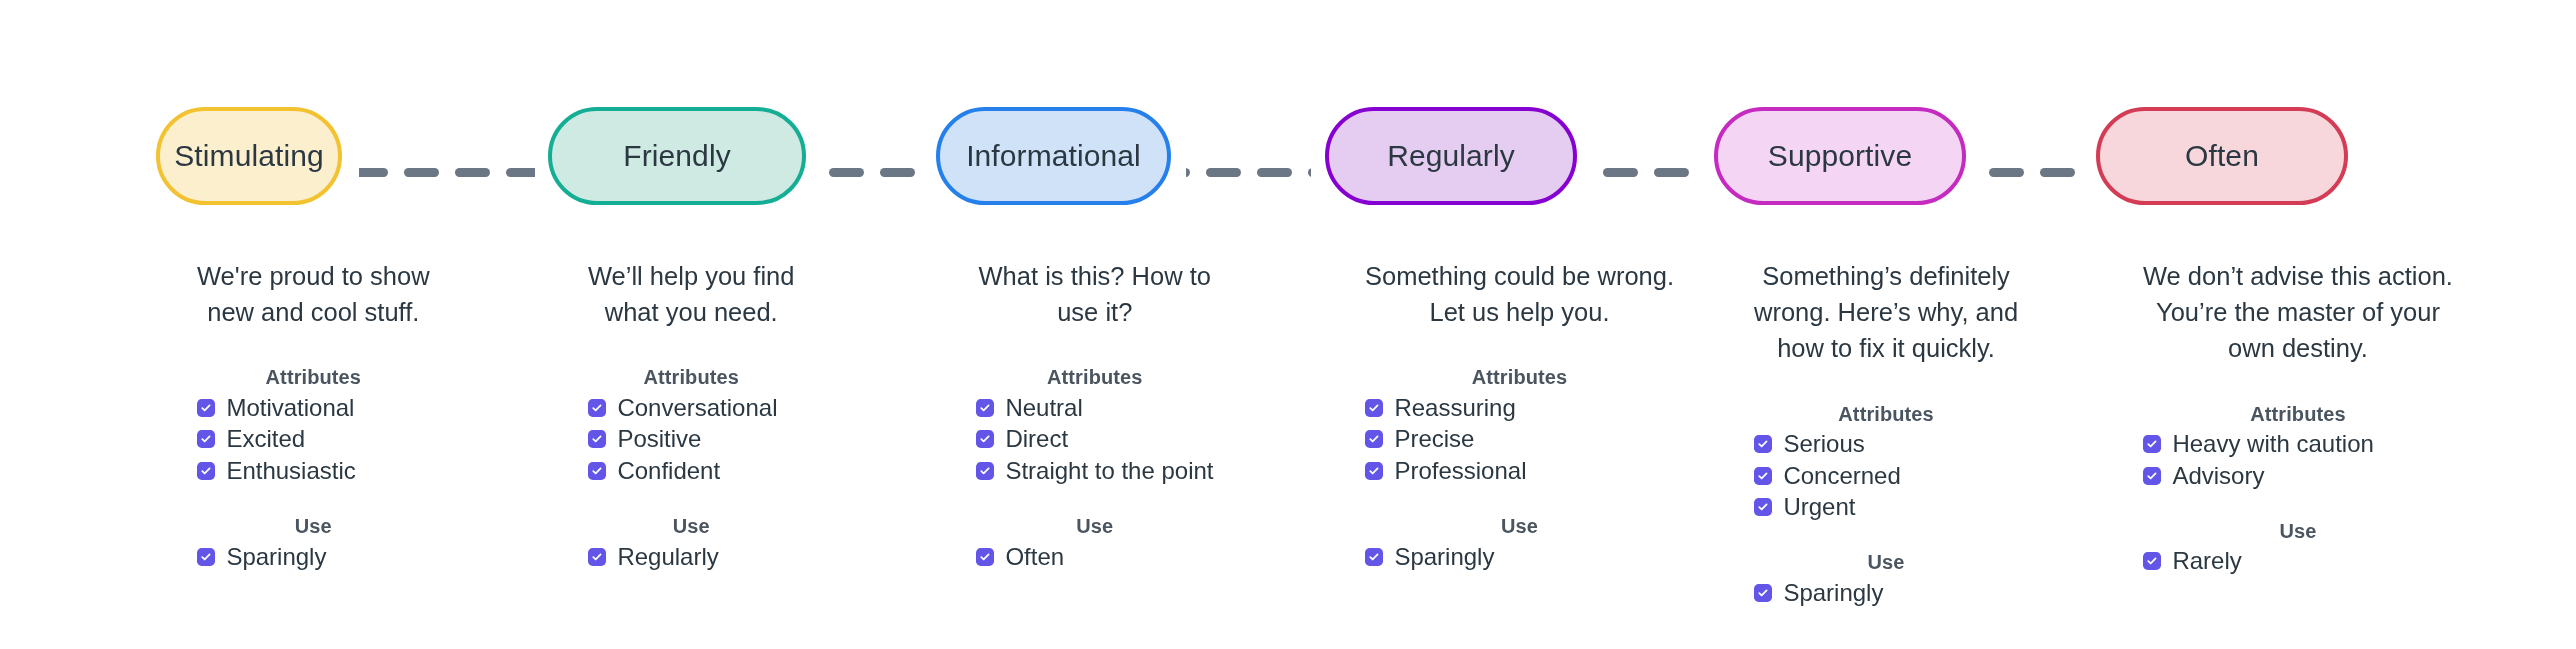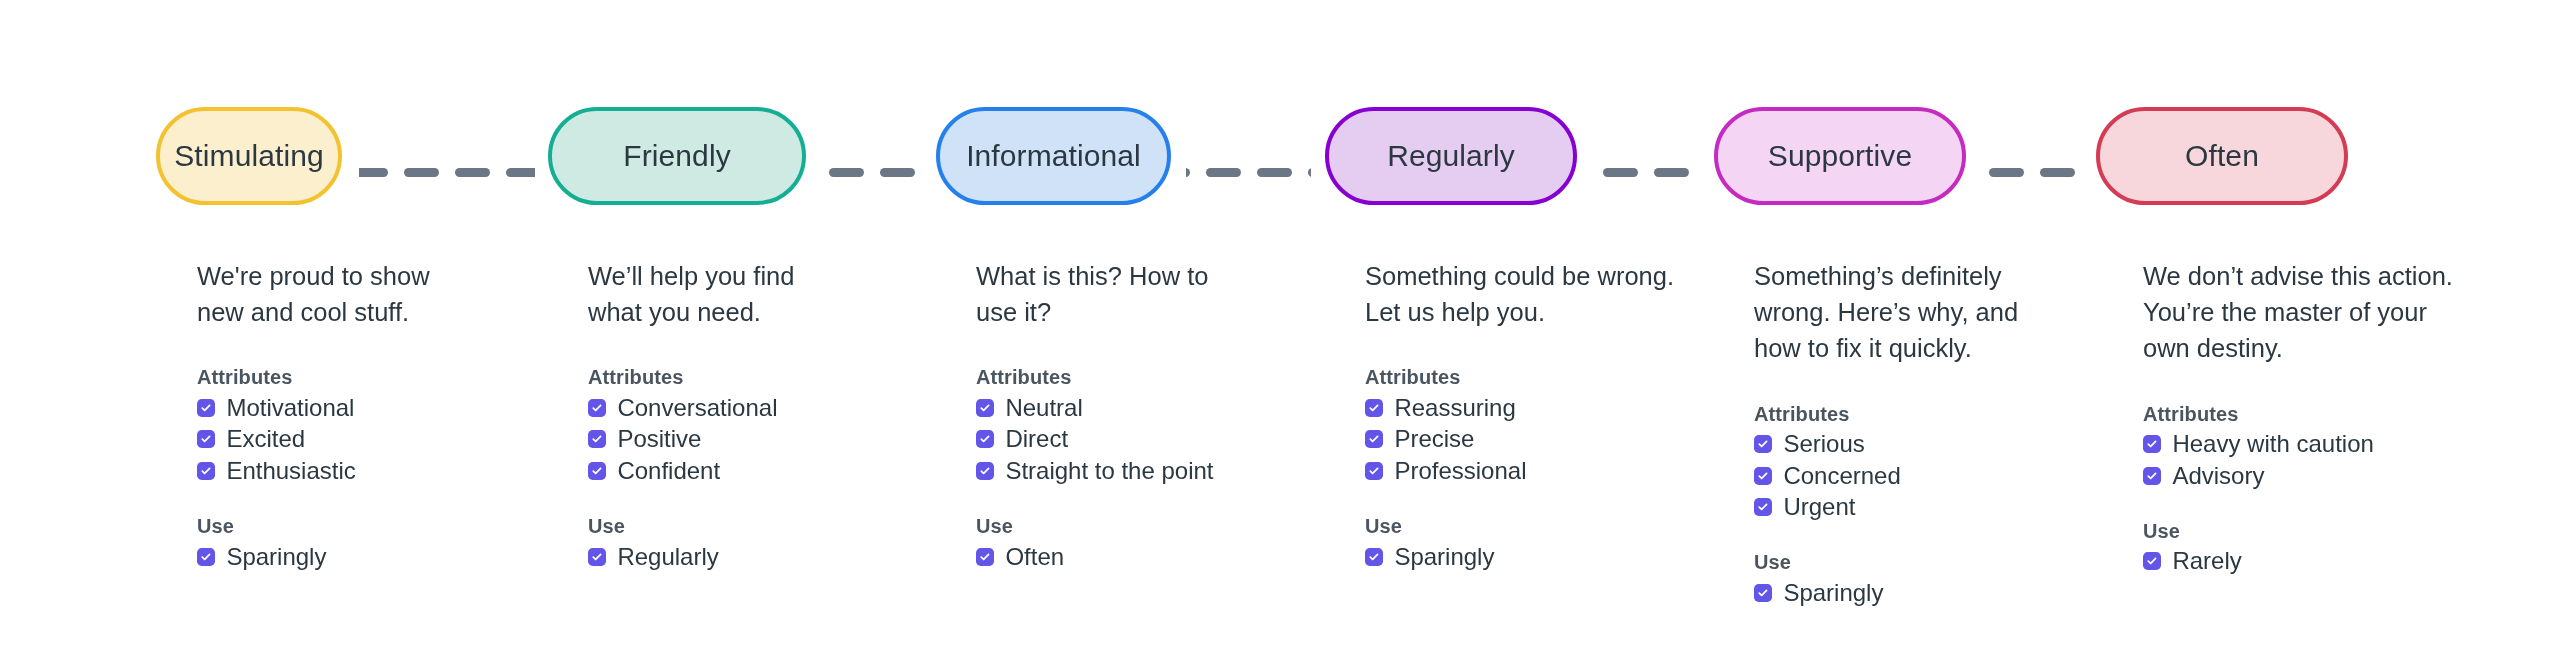--- a/index.html
+++ b/index.html
@@ -74,20 +74,21 @@
     flex: 0 0 auto;
   }
 
   
   .columns {
     position: absolute;
     top: 258px;
     left: 0;
     width: 2576px;
     height: 315px;
+    text-align: center;
   }
 
   .col {
     position: absolute;
     top: 0;
   }
 
   .desc {
     font-size: 25.5px;
     line-height: 1.42;

